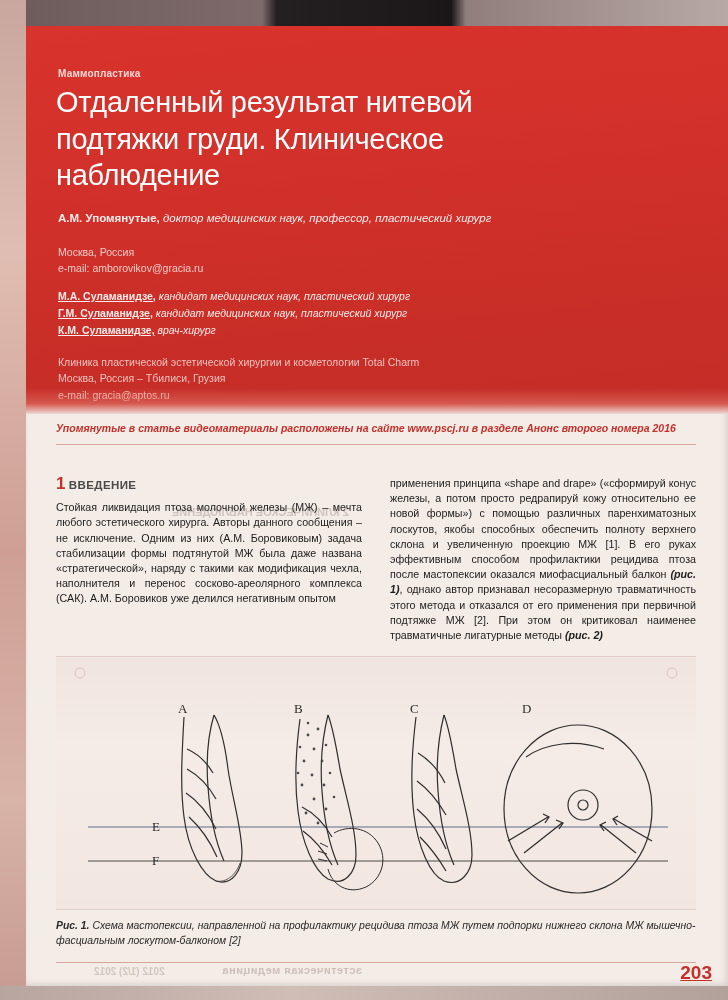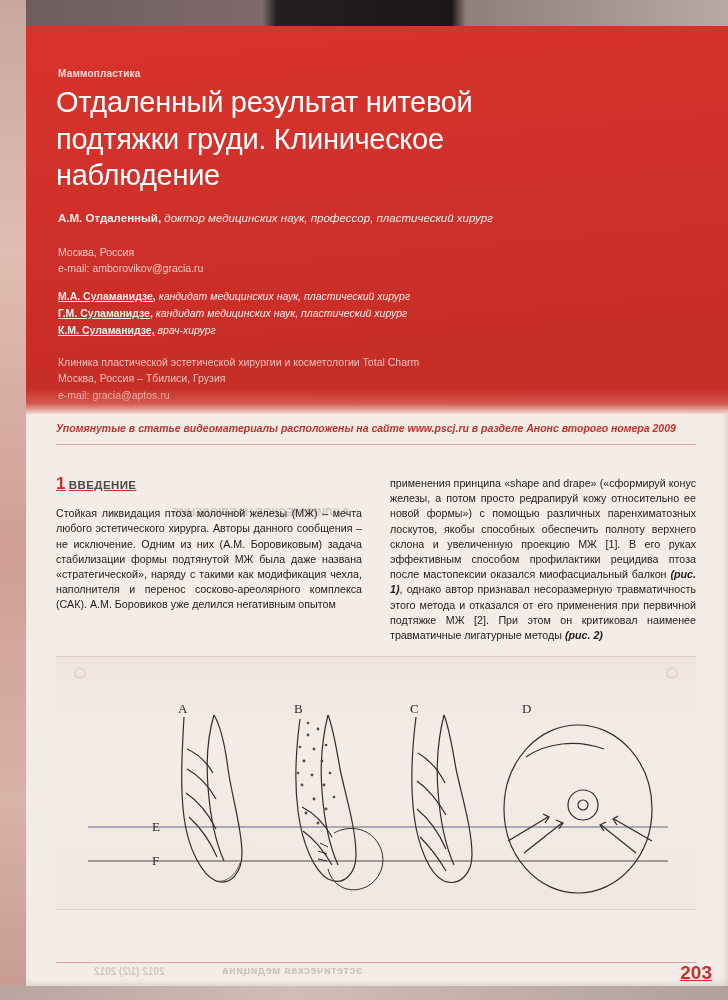--- a/index.html
+++ b/index.html
@@ -150,23 +150,22 @@
     color: #1d1d1d;
     text-align: justify;
   }
   .col-left  { left: 34px; }
   .col-right { left: 368px; }
 
   .sec-head {
     font-size: 12.5px;
     font-weight: bold;
     color: #c4302a;
-    margin: 0 0 10px 0;
+    margin: 0 0 4px 0;
     letter-spacing: 0.4px;
-    text-decoration: underline;
   }
   .sec-head .num {
     font-size: 17px;
     color: #c4302a;
     font-weight: bold;
     margin-right: 3px;
   }
   .sec-head .word { color: #4a4a4a; font-size: 11.5px; }
 
   .col p { margin: 4px 0 8px 0; }
@@ -258,21 +257,21 @@
   <div class="scan-left"></div>
   <div class="scan-bottom"></div>
 
   <div class="paper">
 
     <div class="red-band">
       <div class="kicker">Маммопластика</div>
       <div class="title">Отдаленный результат нитевой подтяжки груди. Клиническое наблюдение</div>
 
       <div class="byline-main">
-        <b>А.М. Отдаленный,</b>
+        <b>А.М. Упомянутые,</b>
         <i>доктор медицинских наук, профессор, пластический хирург</i>
       </div>
 
       <div class="addr1">
         <div>Москва, Россия</div>
         <div>e-mail: amborovikov@gracia.ru</div>
       </div>
 
       <div class="authors2">
         <div>
@@ -289,21 +288,21 @@
         </div>
       </div>
 
       <div class="addr2">
         <div>Клиника пластической эстетической хирургии и косметологии Total Charm</div>
         <div>Москва, Россия – Тбилиси, Грузия</div>
         <div>e-mail: gracia@aptos.ru</div>
       </div>
     </div>
 
-    <div class="announce">Упомянутые в статье видеоматериалы расположены на сайте www.pscj.ru в разделе Анонс второго номера 2009</div>
+    <div class="announce">Упомянутые в статье видеоматериалы расположены на сайте www.pscj.ru в разделе Анонс второго номера 2016</div>
     <div class="announce-rule"></div>
 
     <div class="ghost" style="left:150px; top:480px;">2 КЛИНИЧЕСКОЕ НАБЛЮДЕНИЕ</div>
     <div class="ghost" style="left:330px; top:650px; font-size:10px; font-weight:normal;">нии силы могут растягивать ткани</div>
     <div class="ghost" style="left:345px; top:800px; font-size:10px; font-weight:normal;">площади прикрепления нитей</div>
     <div class="ghost" style="left:345px; top:822px; font-size:10px; font-weight:normal;">формирования рубцовой ткани</div>
 
     <div class="col col-left">
       <div class="sec-head">
         <span class="num">1</span><span class="word">ВВЕДЕНИЕ</span>
@@ -398,20 +397,23 @@
       </svg>
 
       <div class="fig-letter" style="left:122px; top:44px;">A</div>
       <div class="fig-letter" style="left:238px; top:44px;">B</div>
       <div class="fig-letter" style="left:354px; top:44px;">C</div>
       <div class="fig-letter" style="left:466px; top:44px;">D</div>
       <div class="fig-letter" style="left:96px; top:162px;">E</div>
       <div class="fig-letter" style="left:96px; top:196px;">F</div>
     </div>
 
+    <div class="fig-caption">
+      <b>Рис. 1.</b><span> Схема мастопексии, направленной на профилактику рецидива птоза МЖ путем подпорки нижнего склона МЖ мышечно-фасциальным лоскутом-балконом [2]</span>
+    </div>
 
     <div class="footer-rule"></div>
     <div class="footer-ghost">эстетическая медицина</div>
     <div class="footer-ghost2">2012 (1/2) 2012</div>
     <div class="folio">203</div>
 
   </div>
 </div>
 
 </body></html>

